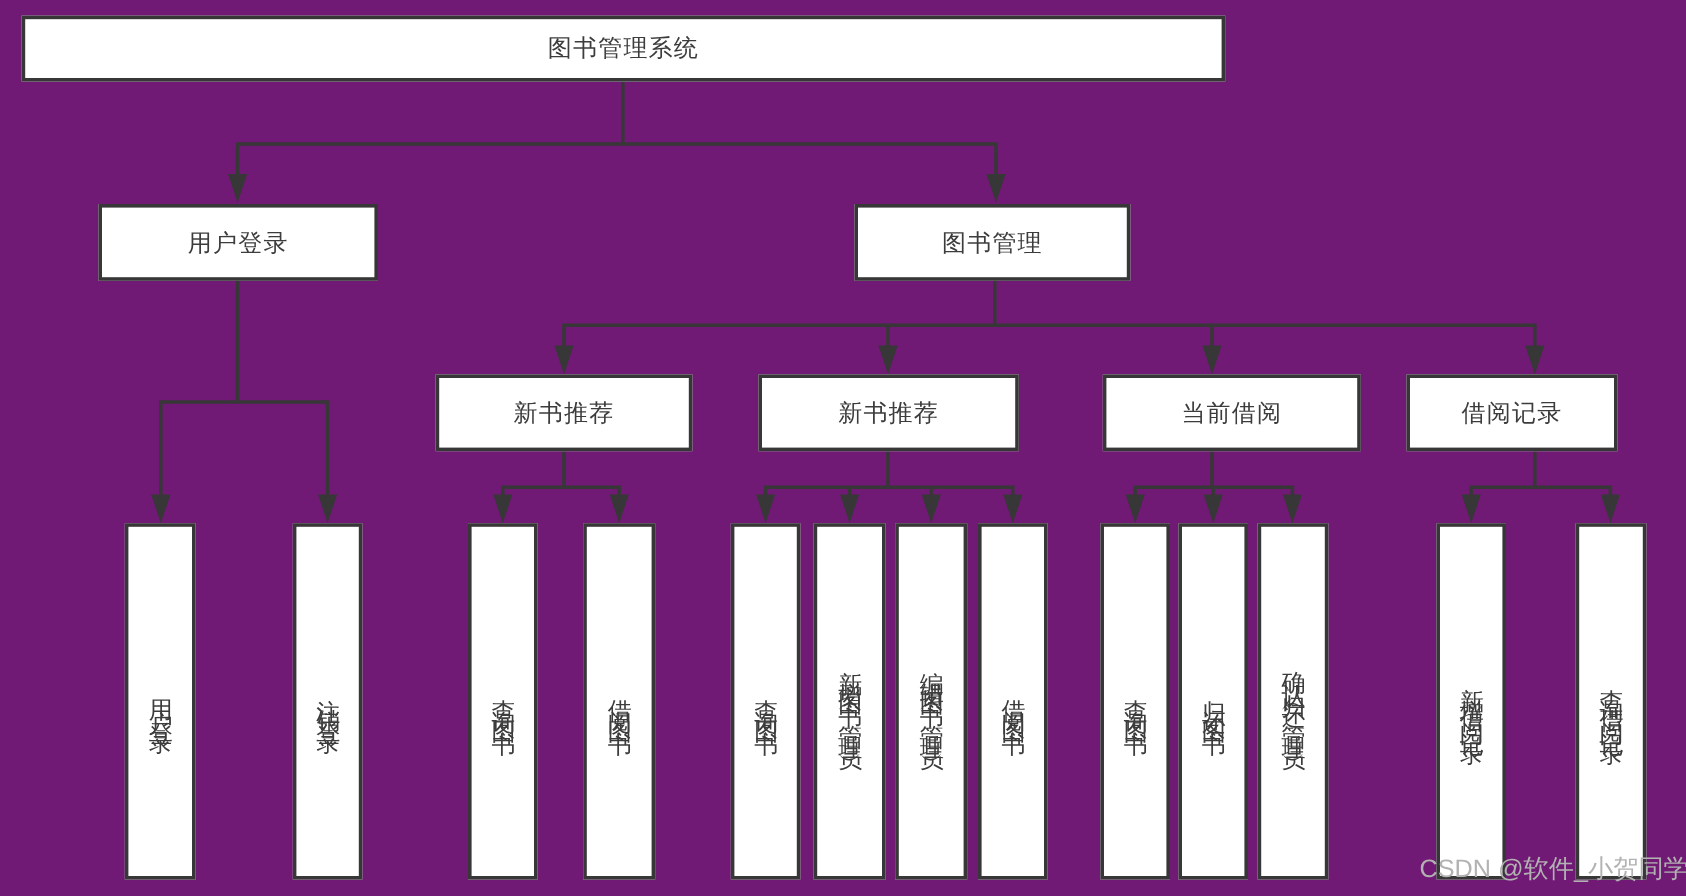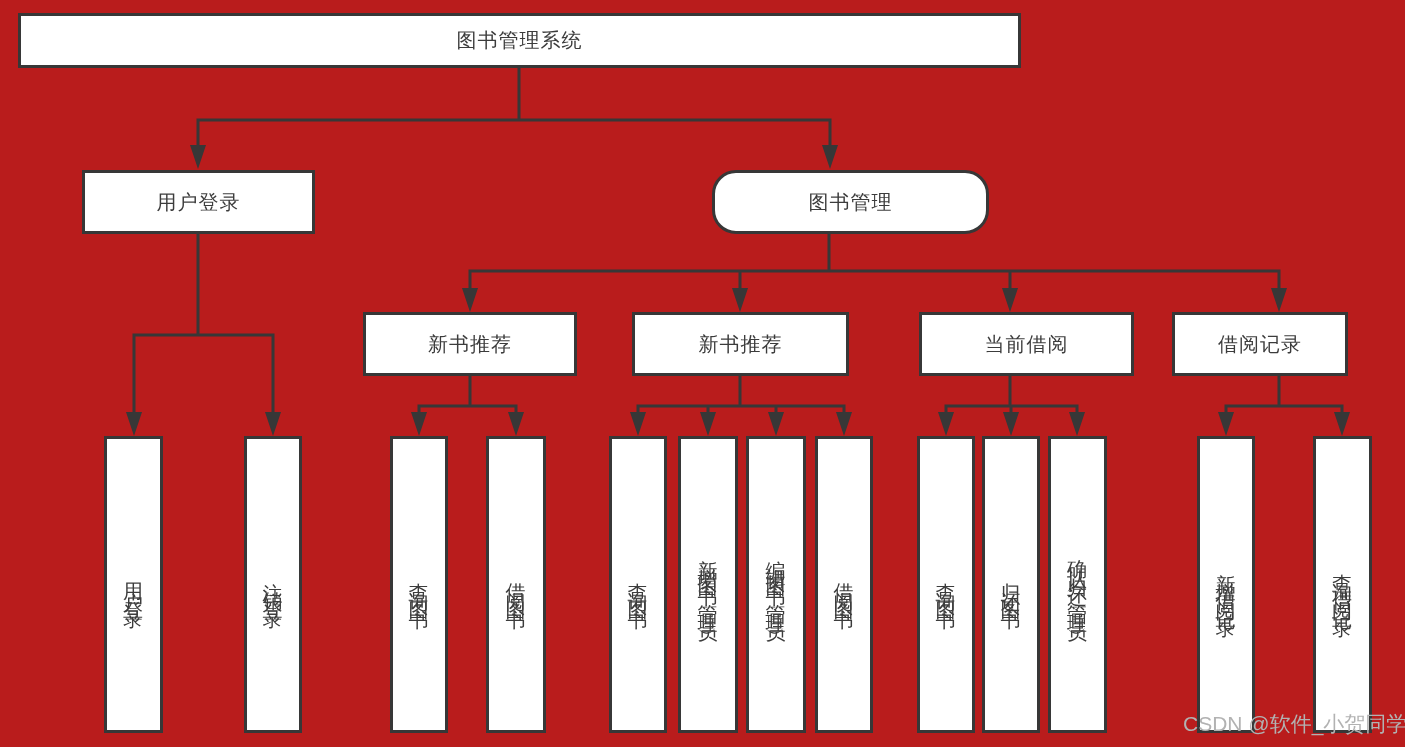--- a/index.html
+++ b/index.html
@@ -1,18 +1,18 @@
 <!DOCTYPE html>
 <html><head>
 <meta charset="utf-8">
 <style>
   html,body { margin:0; padding:0; background:#ffffff; }
   #canvas {
     position:relative; width:1405px; height:747px;
-    background:#b91c1c; overflow:hidden;
+    background:#701a75; overflow:hidden;
     font-family:"Liberation Sans", sans-serif;
   }
   .connectors { position:absolute; left:0; top:0; z-index:1; }
   .box {
     position:absolute; background:#ffffff;
     border:3px solid #373737; box-sizing:border-box;
     display:flex; align-items:center; justify-content:center;
     z-index:2;
   }
   .h-label {
@@ -86,21 +86,21 @@
     </g>
   </svg>
 
   <div class="box" style="left:18px; top:13px; width:1003px; height:55px;">
     <span class="h-label">图书管理系统</span>
   </div>
 
   <div class="box" style="left:82px; top:170px; width:233px; height:64px;">
     <span class="h-label">用户登录</span>
   </div>
-  <div class="box" style="left:712px; top:170px; width:277px; height:64px;border-radius:24px;">
+  <div class="box" style="left:712px; top:170px; width:230px; height:64px;">
     <span class="h-label">图书管理</span>
   </div>
 
   <div class="box" style="left:363px; top:312px; width:214px; height:64px;">
     <span class="h-label">新书推荐</span>
   </div>
   <div class="box" style="left:632px; top:312px; width:217px; height:64px;">
     <span class="h-label">新书推荐</span>
   </div>
   <div class="box" style="left:919px; top:312px; width:215px; height:64px;">

